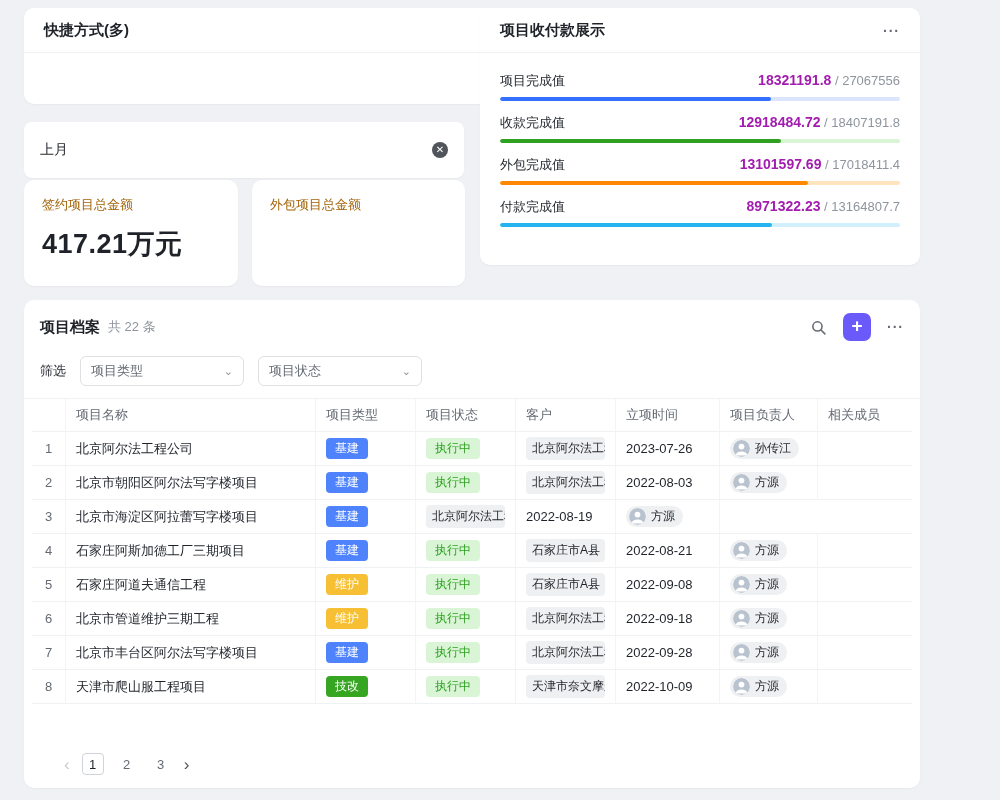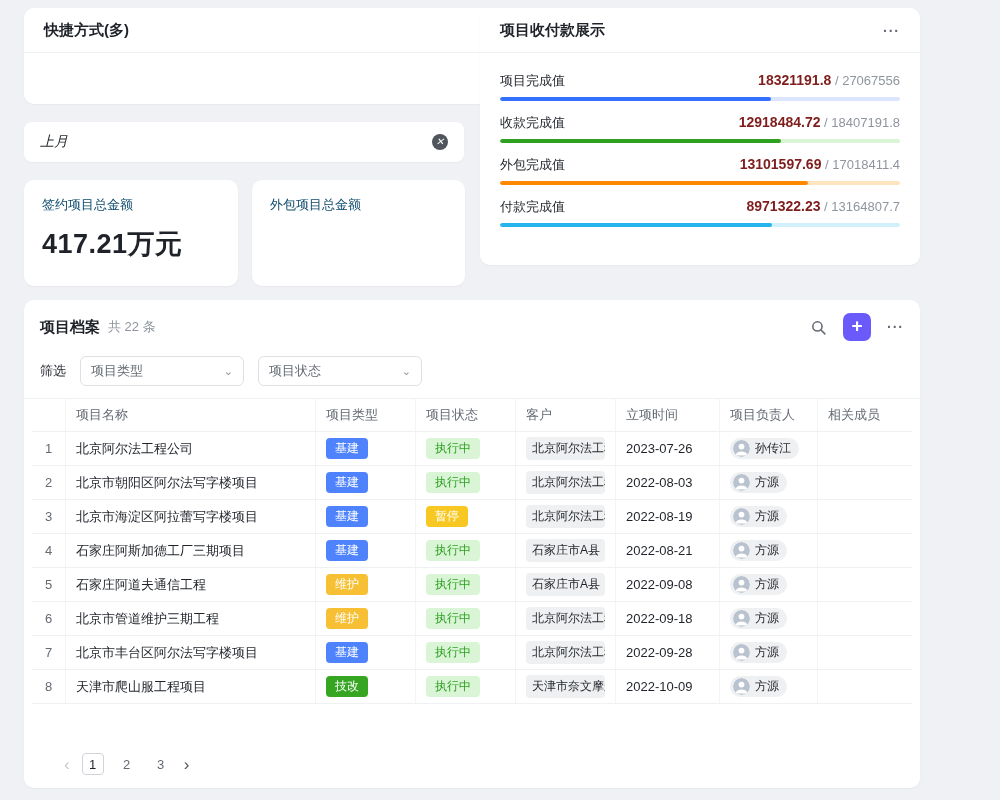--- a/index.html
+++ b/index.html
@@ -11,39 +11,39 @@
   }
   .card { position:absolute; background:#fff; border-radius:10px; box-shadow:0 1px 2px rgba(31,35,41,.04); }
 
   
   #shortcut-card { left:24px; top:8px; width:490px; height:96px; }
   .card-title-row { display:flex; align-items:center; justify-content:space-between;
     padding:13px 20px 12px; font-size:15px; font-weight:bold; border-bottom:1px solid #f0f1f2; }
   .menu-dots { color:#646a73; font-weight:bold; letter-spacing:1px; font-size:14px; cursor:pointer; }
 
   
-  #month-bar { left:24px; top:122px; width:440px; height:40px; border-radius:8px;
-    display:flex; align-items:center; justify-content:space-between; padding:16px 16px; font-size:14px;font-style:italic; }
+  #month-bar { left:24px; top:122px; width:440px; height:56px; border-radius:8px;
+    display:flex; align-items:center; justify-content:space-between; padding:16px 16px; font-size:14px; }
   .close-circle { width:16px; height:16px; border-radius:50%; background:#50555c; color:#fff;
     font-size:10px; line-height:16px; text-align:center; cursor:pointer; }
 
   
   .stat-card { top:180px; height:106px; padding:16px 18px; }
   #stat-card-0 { left:24px; width:214px; }
   #stat-card-1 { left:252px; width:213px; }
-  .stat-label { font-size:13px; color:#0c4a6e; }
+  .stat-label { font-size:13px; color:#a16207; }
   .stat-value { font-size:27px; font-weight:bold; margin-top:12px; letter-spacing:.5px; }
 
   
   #pay-card { left:480px; top:8px; width:440px; height:257px; }
   .pay-body { padding:6px 20px 0; }
   .pay-row { margin-top:12px; }
   .pay-top { display:flex; align-items:baseline; justify-content:space-between; }
   .pay-label { font-size:13px; color:#1f2329; }
-  .pay-val b { font-size:14px; font-weight:bold; color:#7f1d1d; }
+  .pay-val b { font-size:14px; font-weight:bold; color:#a21caf; }
   .pay-total { font-size:13px; color:#8f959e; }
   .bar { height:4px; border-radius:2px; margin-top:7px; overflow:hidden; }
   .fill { height:100%; border-radius:2px; }
 
   
   #table-card { left:24px; top:300px; width:896px; height:488px; }
   .tc-header { display:flex; align-items:center; padding:13px 16px 10px; }
   .tc-title { font-size:15px; font-weight:bold; }
   .tc-count { font-size:13px; color:#8f959e; margin-left:8px; }
   .tc-actions { margin-left:auto; display:flex; align-items:center; gap:16px; }
@@ -250,23 +250,20 @@
     <div class="c"></div>
   </div>
 
   <div class="trow">
     <div class="c idx">3</div>
     <div class="c">北京市海淀区阿拉蕾写字楼项目</div>
     <div class="c">
             <span class="type-badge" style="background: rgb(78, 131, 253);">基建</span>
           </div>
     <div class="c">
-            <span class="status-badge" style="background: rgb(248, 200, 34); color: rgb(255, 255, 255);">暂停</span>
-          </div>
-    <div class="c">
             <span class="cust-tag">北京阿尔法工程公司</span>
           </div>
     <div class="c">2022-08-19</div>
     <div class="c">
       <span class="leader-tag">
         <span class="avatar">
           <svg width="17" height="17" viewBox="0 0 16 16">
             <circle cx="8" cy="8" r="8" fill="#b9c3cf"></circle>
             <circle cx="8" cy="6.2" r="2.7" fill="#fff"></circle>
             <path d="M2.3 14.6a5.8 4.6 0 0 1 11.4 0z" fill="#fff"></path>

